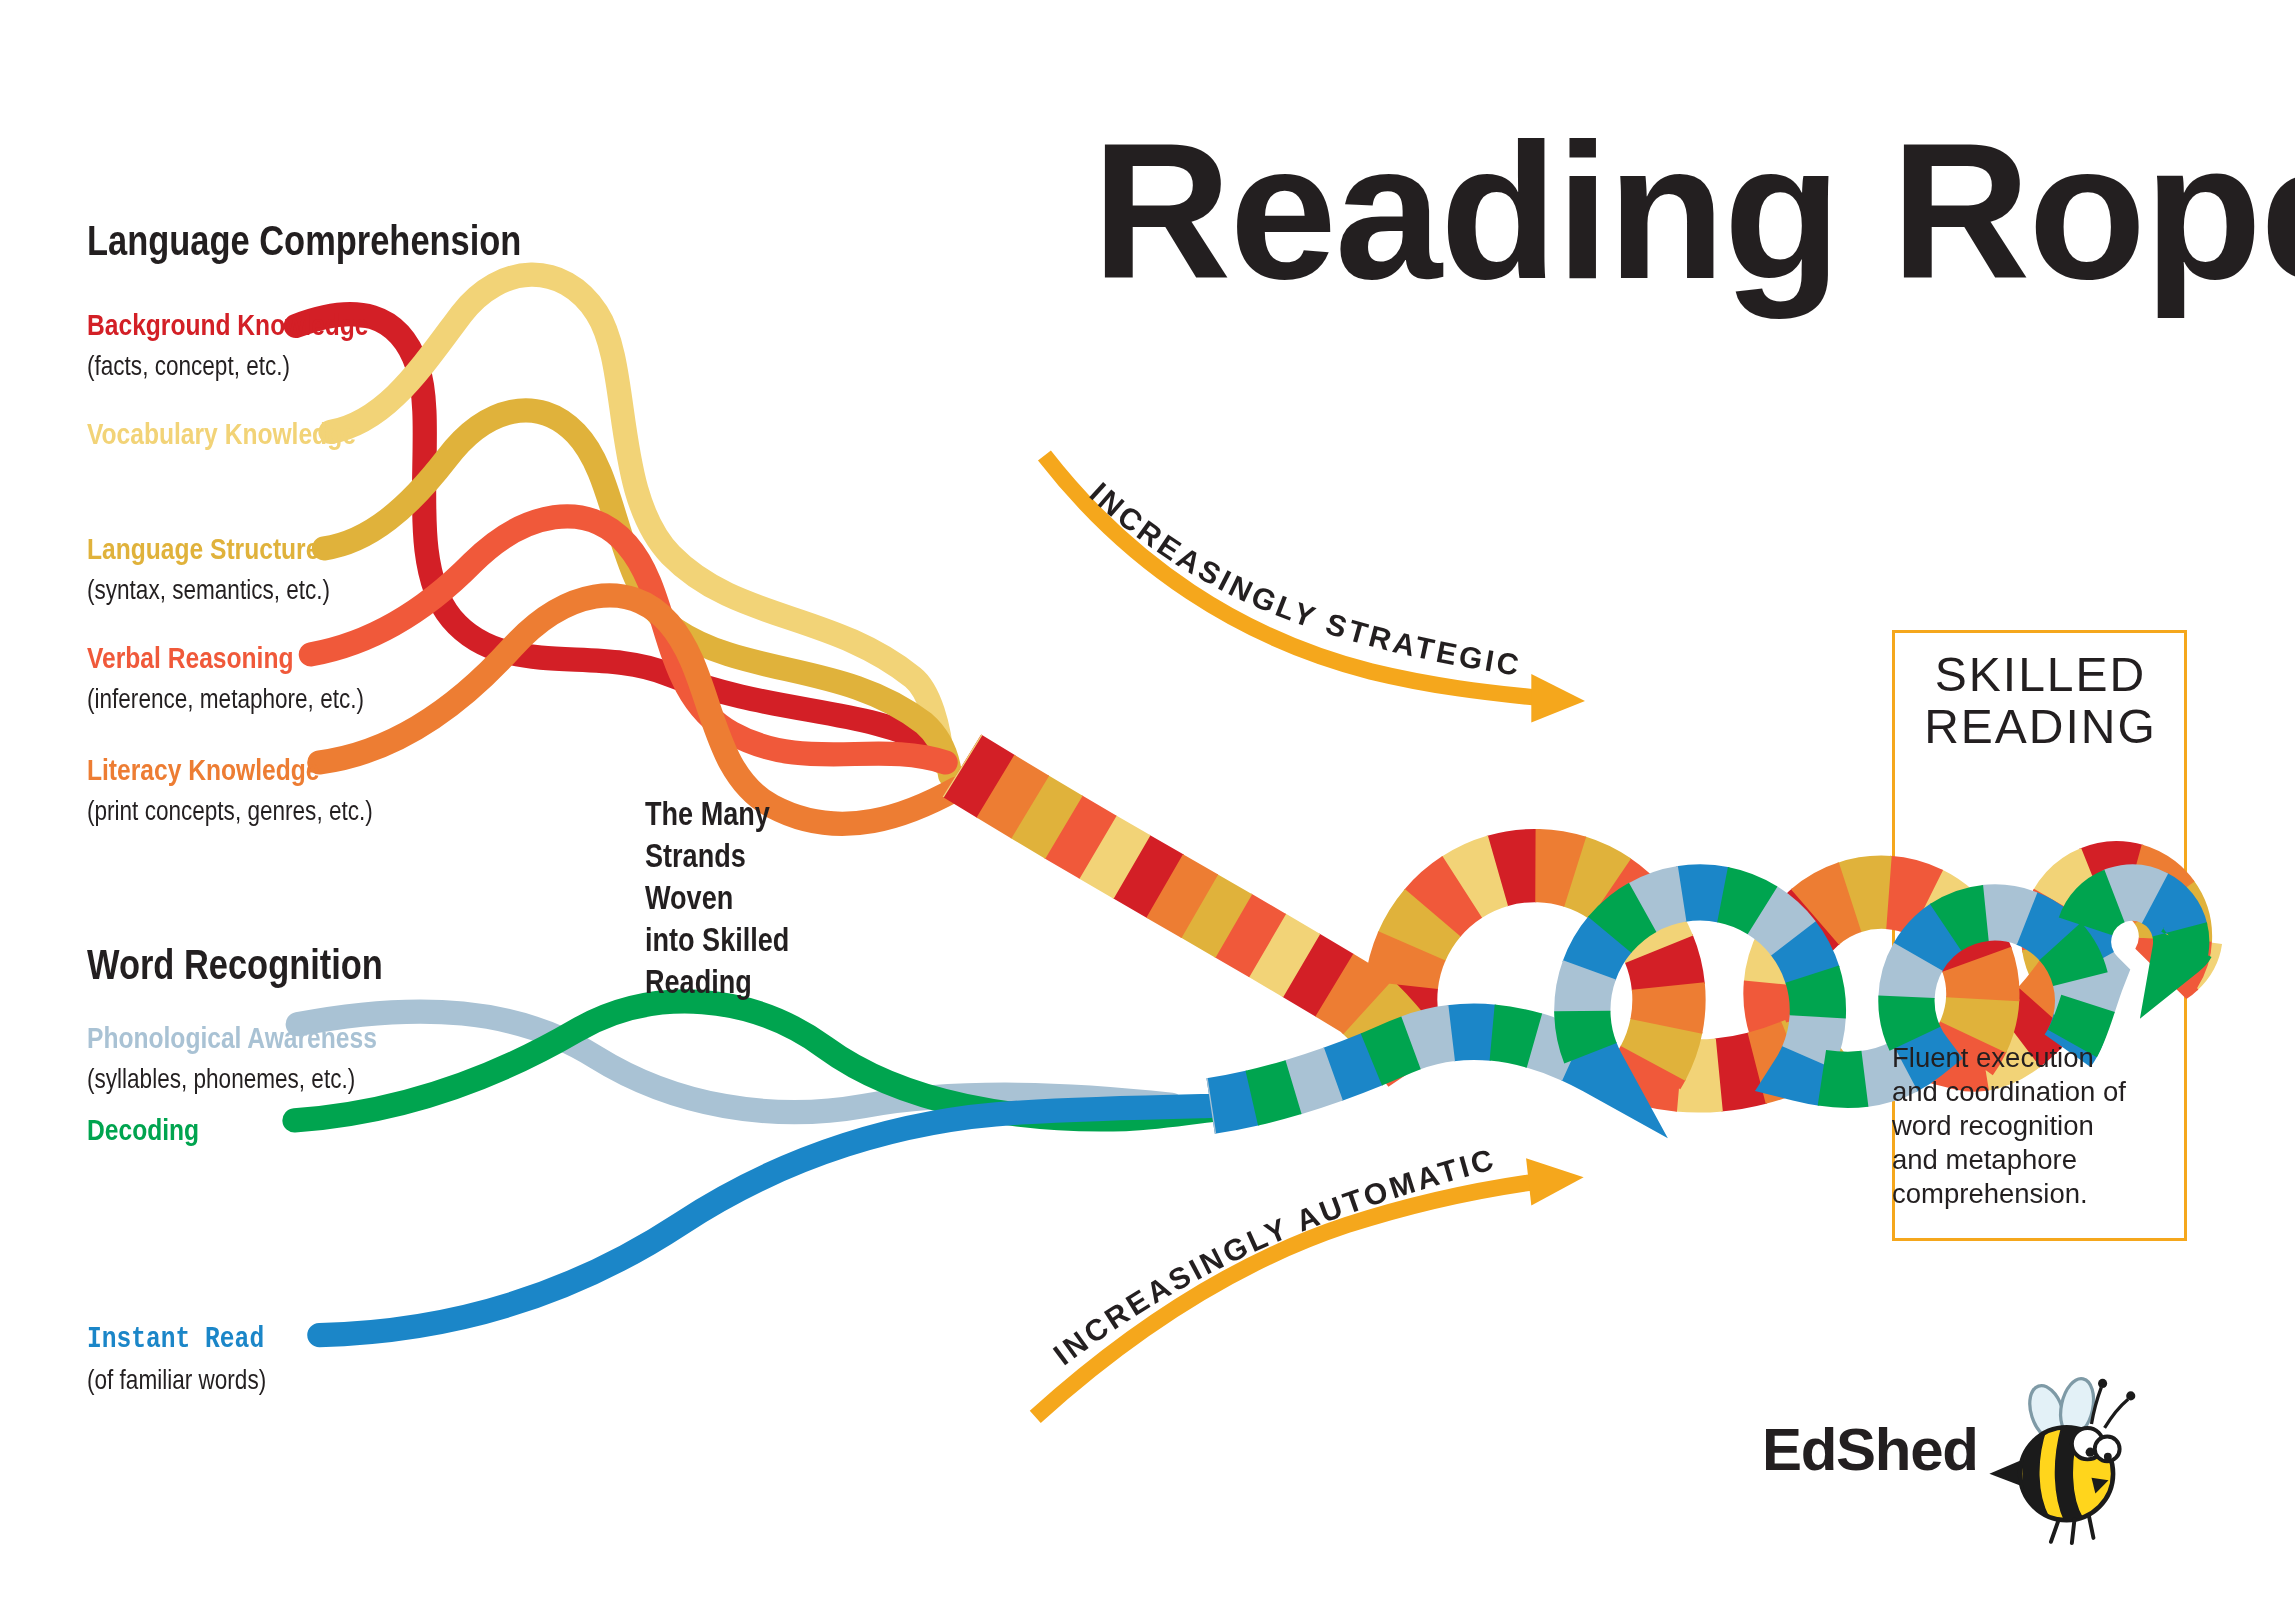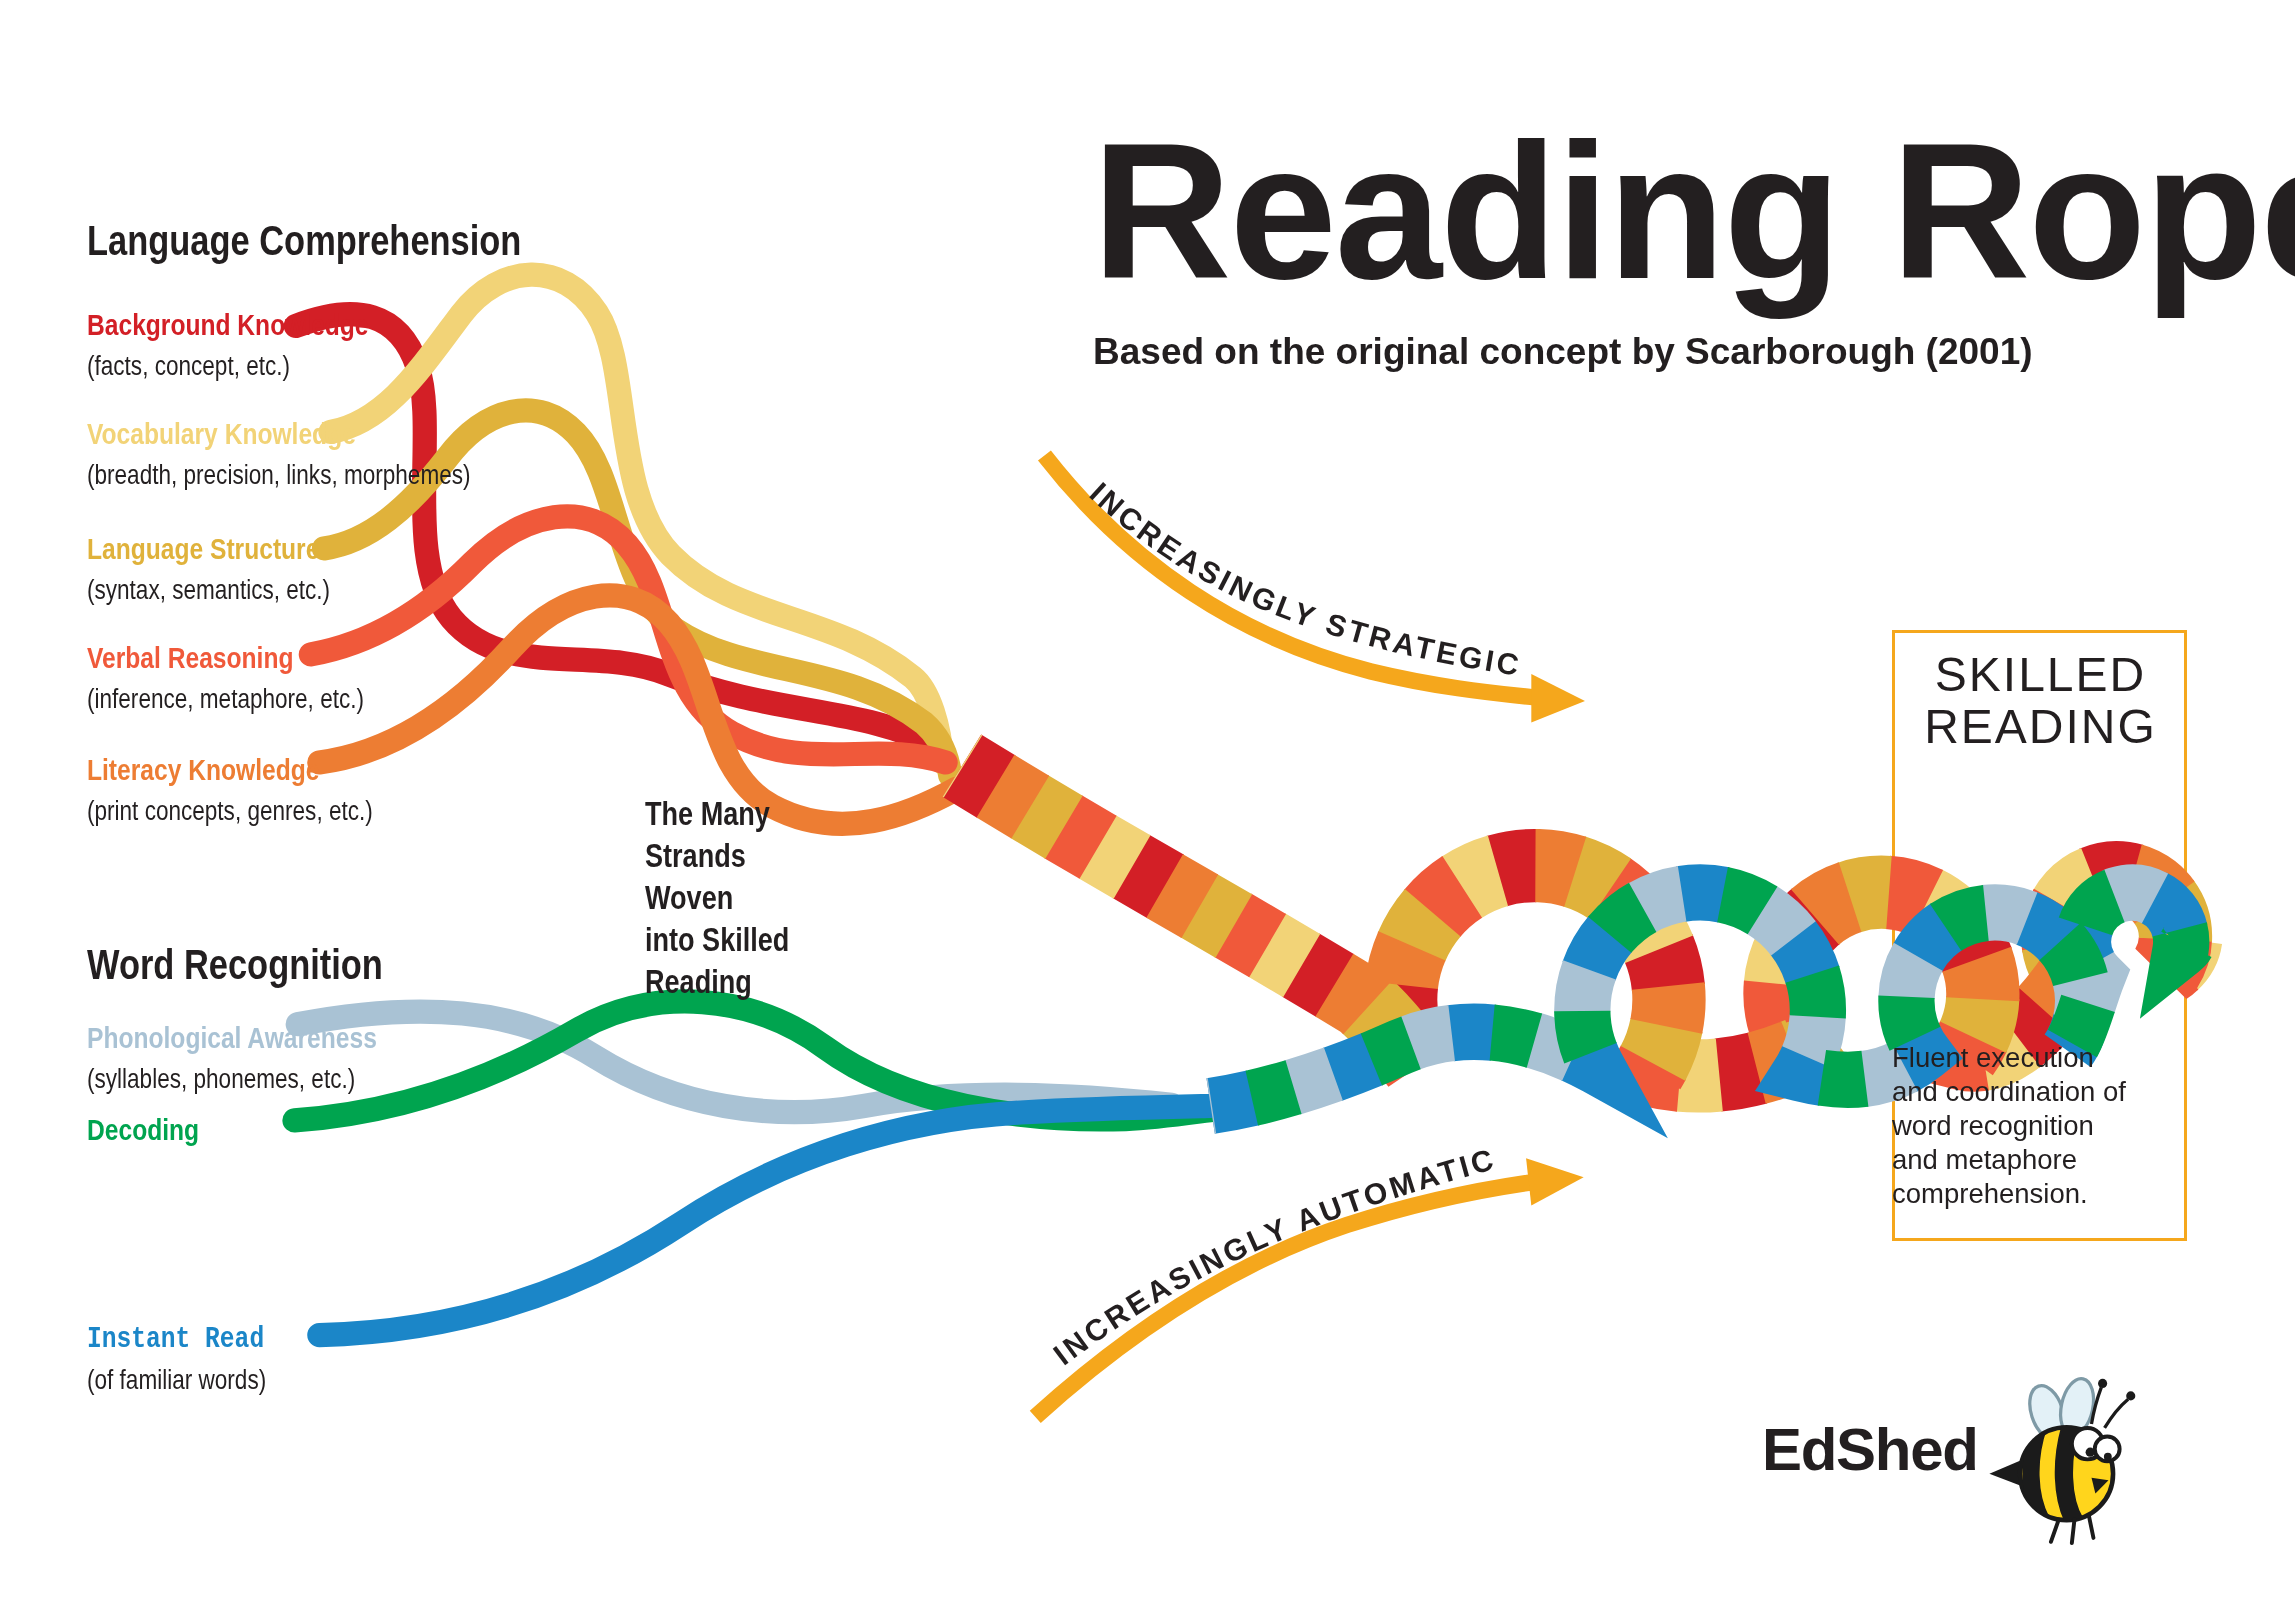--- a/index.html
+++ b/index.html
@@ -122,40 +122,34 @@
         <path d="M 3146 2322 l -12 34"></path>
         <path d="M 3170 2322 l -4 36"></path>
         <path d="M 3192 2316 l 7 34"></path>
       </g>
     </g>
   </svg>
 
   <div class="abs txt" style="left:1092px;top:115px;">
     <span class="page-title">Reading Rope</span>
   </div>
-  <div class="abs txt" style="left:1093px;top:331px;">
-    <span class="page-subtitle">Based on the original concept by Scarborough (2001)</span>
-  </div>
 
   <div class="abs txt" style="left:87px;top:217px;">
     <span class="cond heading">Language Comprehension</span>
   </div>
 
   <div class="abs txt" style="left:87px;top:308px;">
     <span class="cond strand-title" style="color: rgb(211, 31, 38);">Background Knowledge</span>
   </div>
   <div class="abs txt" style="left:87px;top:350px;">
     <span class="cond strand-sub">(facts, concept, etc.)</span>
   </div>
 
   <div class="abs txt" style="left:87px;top:417px;">
     <span class="cond strand-title" style="color: rgb(242, 211, 119);">Vocabulary Knowledge</span>
-  </div>
-  <div class="abs txt" style="left:87px;top:459px;">
-    <span class="cond strand-sub">(breadth, precision, links, morphemes)</span>
   </div>
 
   <div class="abs txt" style="left:87px;top:532px;">
     <span class="cond strand-title" style="color: rgb(224, 178, 59);">Language Structure</span>
   </div>
   <div class="abs txt" style="left:87px;top:574px;">
     <span class="cond strand-sub">(syntax, semantics, etc.)</span>
   </div>
 
   <div class="abs txt" style="left:87px;top:641px;">

